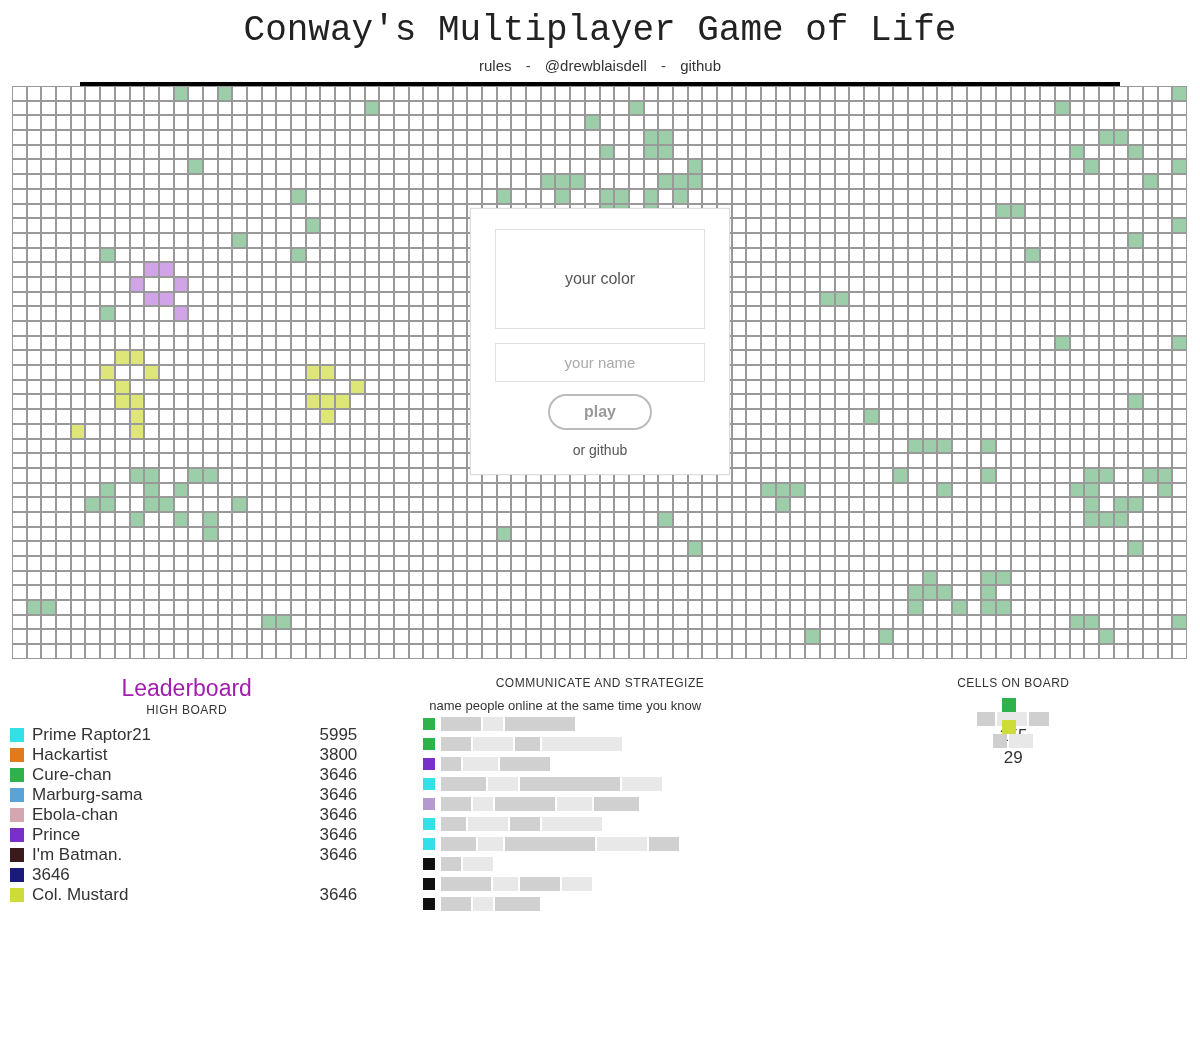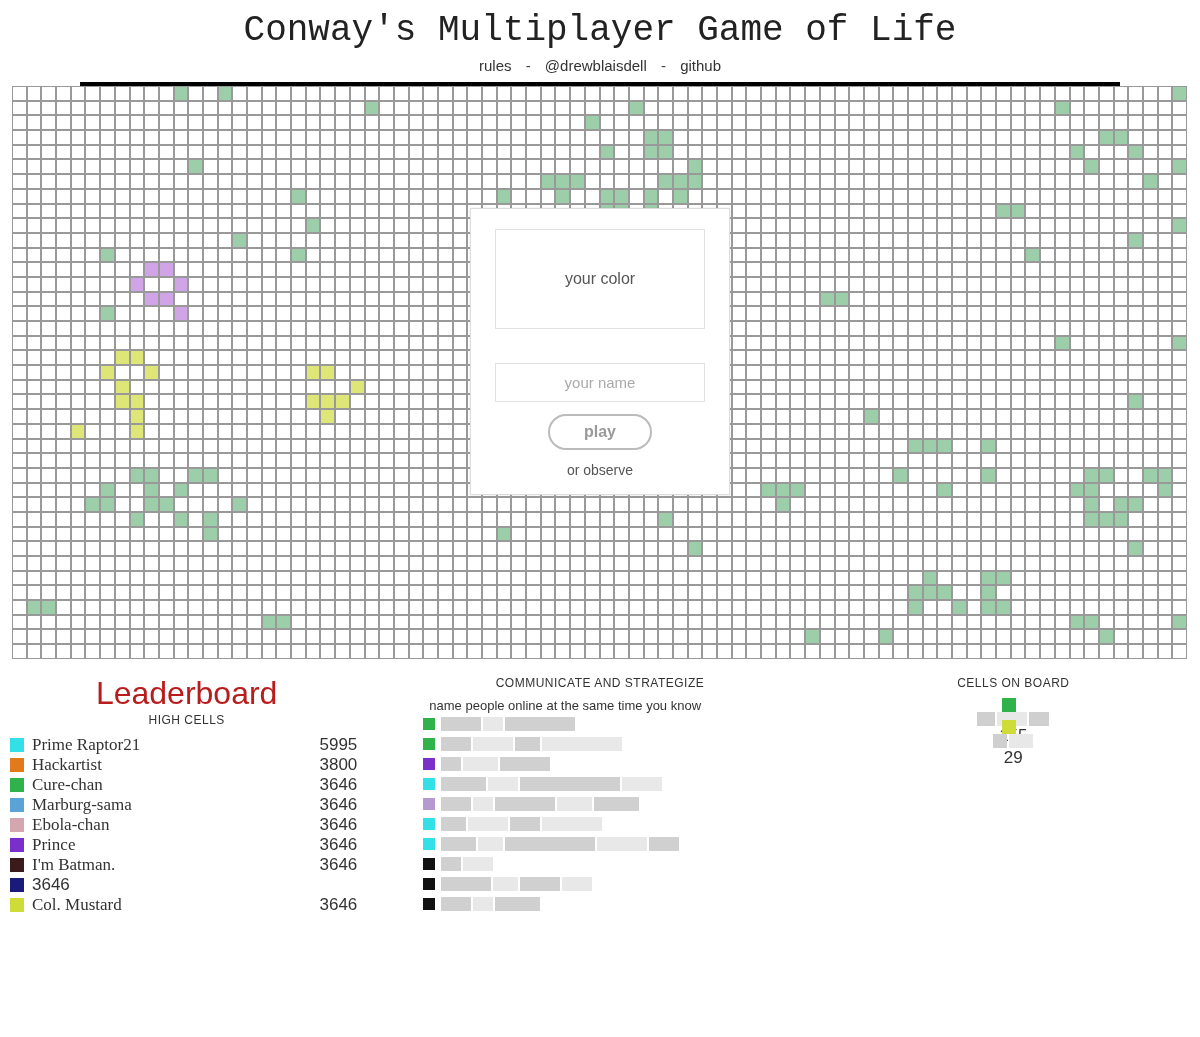--- a/index.html
+++ b/index.html
@@ -55,21 +55,20 @@
   margin-bottom: 14px;
 }
 .name-input {
   width: 100%;
   border: 1px solid #e0e0e0;
   padding: 10px;
   text-align: center;
   font-size: 15px;
   color: #777;
   margin-bottom: 12px;
-  margin-top: 20px;
 }
 .name-input::placeholder { color: #aaa; }
 .play-btn {
   border: 2px solid #bbb;
   background: #fff;
   color: #999;
   font-weight: bold;
   font-size: 16px;
   padding: 7px 34px;
   border-radius: 22px;
@@ -77,38 +76,38 @@
 }
 .observe { color: #555; font-size: 14px; margin-top: 12px; cursor: pointer; }
 
 .panels {
   display: flex;
   gap: 60px;
   margin: 18px 10px 0 10px;
   align-items: flex-start;
 }
 .panel { flex: 1; }
-.panel h2 { text-align: center; font-size: 32px; font-weight: normal; color: #b91c1c; }
+.panel h2 { text-align: center; font-size: 23px; font-weight: normal; color: #a21caf; }
 .panel .sub { text-align: center; font-size: 12px; color: #333; letter-spacing: 0.5px; margin-top: 1px; margin-bottom: 8px; }
 
 .leaderboard-list {
   height: 220px;
   overflow-y: scroll;
   overflow-x: scroll;
   font-size: 17px;
 }
 .lb-row {
   display: flex;
   align-items: center;
   color: #333;
   padding: 0 6px 0 0;
   white-space: nowrap;
 }
 .lb-row .sw { width: 14px; height: 14px; margin-right: 8px; flex-shrink: 0; }
-.lb-row .nm { flex: 1; font-family: Liberation Serif, serif; }
+.lb-row .nm { flex: 1; }
 .lb-row .sc { font-variant-numeric: tabular-nums; }
 
 .chat-box {
   height: 220px;
   overflow-y: scroll;
   font-size: 14px;
 }
 .chat-top { color: #333; font-size: 13px; padding-left: 6px; }
 .chat-row { display: flex; align-items: center; height: 18px; margin-top: 2px; }
 .chat-row .sw { width: 12px; height: 12px; margin-right: 6px; flex-shrink: 0; }
@@ -3343,28 +3342,28 @@
         <div class="cell"></div>
       </div>
     </div>
 
   <div class="onboard">
     <div class="color-box">
       <span>your color</span>
     </div>
     <input class="name-input" placeholder="your name" style="">
     <button class="play-btn">play</button>
-    <div class="observe">or observe</div>
+    <div class="observe">or github</div>
   </div>
 </div>
 
 <div class="panels">
   <div class="panel">
     <h2>Leaderboard</h2>
-    <div class="sub">HIGH CELLS</div>
+    <div class="sub">HIGH BOARD</div>
     <div class="leaderboard-list" id="lb">
         <div class="lb-row">
           <span class="sw" style="background:#33e0e8"></span>
           <span class="nm">Prime Raptor21</span>
           <span class="sc">5995</span>
         </div>
         <div class="lb-row">
           <span class="sw" style="background:#e07a1a"></span>
           <span class="nm">Hackartist</span>
           <span class="sc">3800</span>

